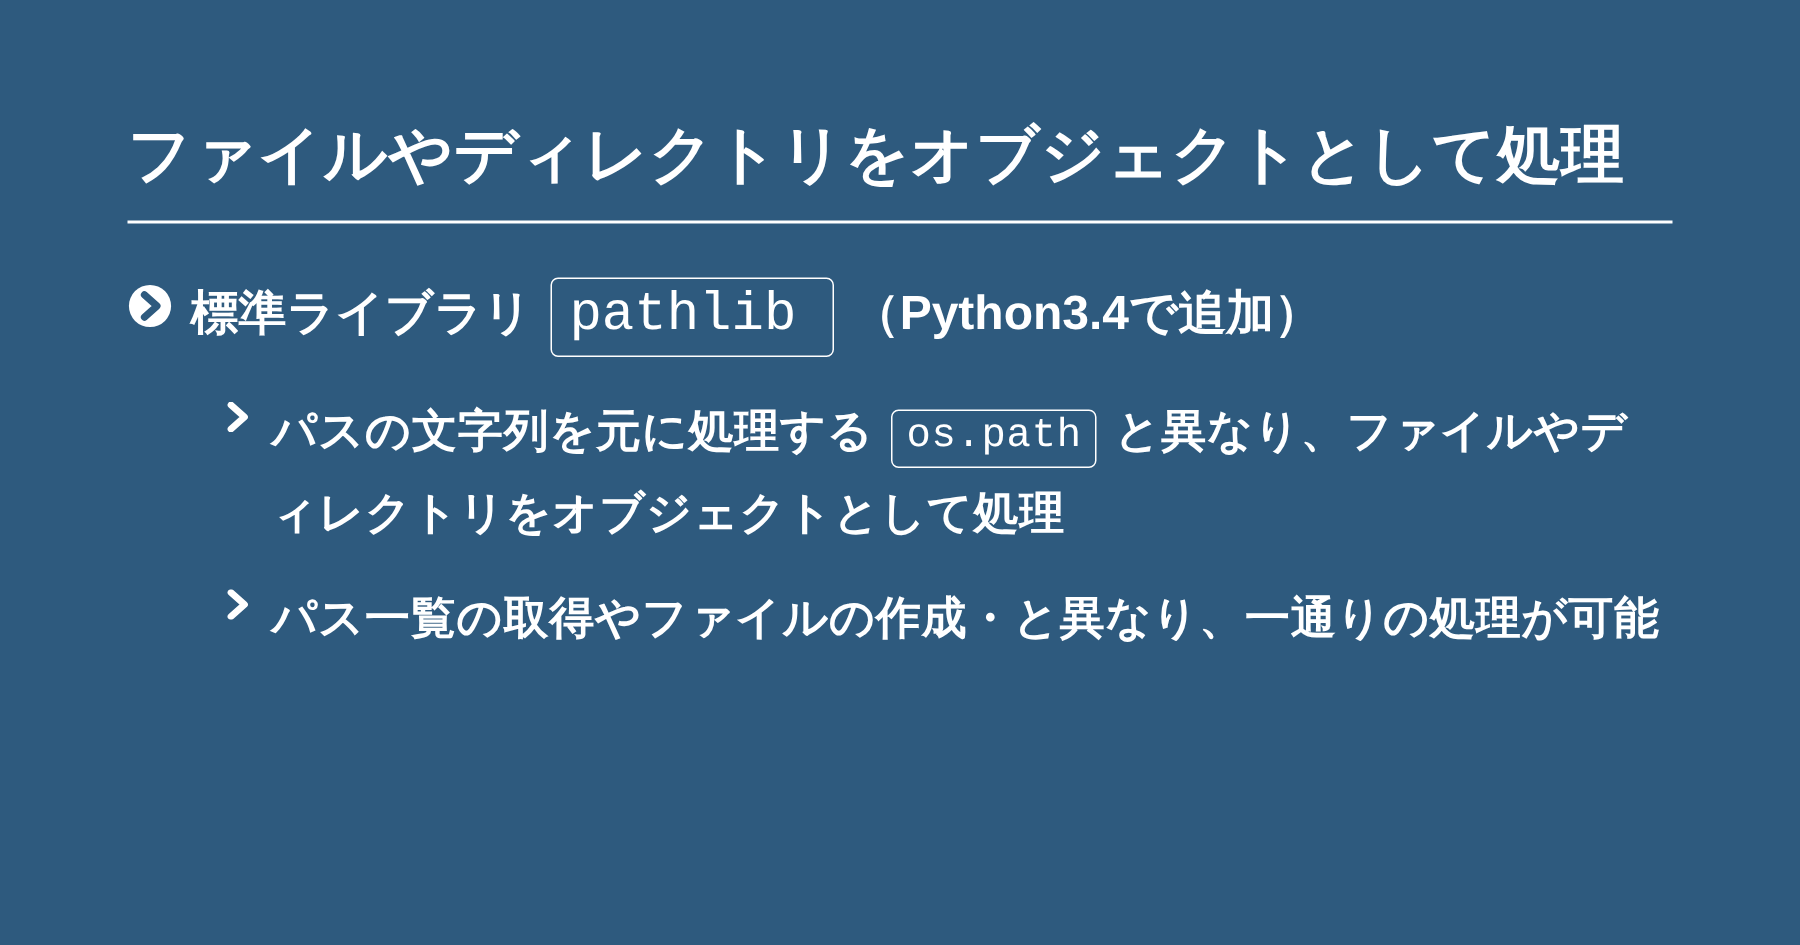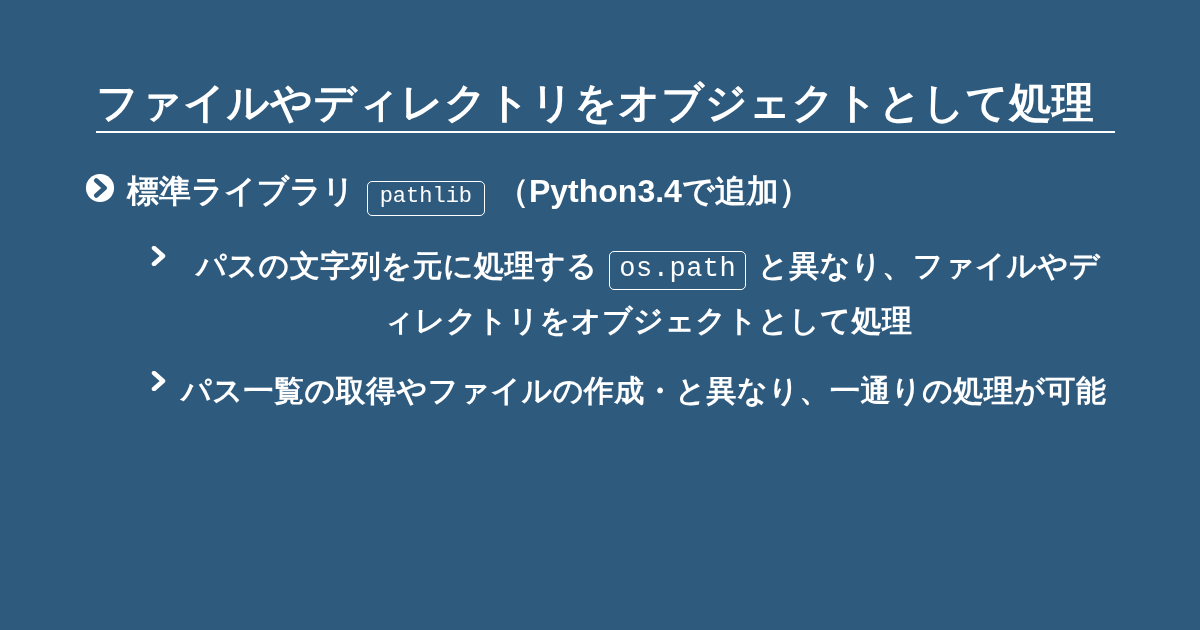--- a/index.html
+++ b/index.html
@@ -11,24 +11,24 @@
     width: 1200px;
     height: 630px;
     background-color: #2e5a7e;
     color: #ffffff;
     font-family: "Hiragino Kaku Gothic ProN", "Hiragino Sans", Meiryo, sans-serif;
     padding: 75px 85px 0 85px;
   }
   .title {
     font-size: 42px;
     font-weight: 700;
+    padding-bottom: 16px;
     border-bottom: 2px solid #ffffff;
     margin-bottom: 36px;
     letter-spacing: 0.5px;
-    margin-left: 11px;
   }
   .bullet-main {
     display: flex;
     align-items: flex-start;
     margin-bottom: 22px;
   }
   .bullet-icon-main {
     flex: 0 0 auto;
     margin-right: 12px;
     margin-top: 4px;
@@ -57,30 +57,29 @@
   .bullet-icon-sub svg {
     width: 20px;
     height: 20px;
     display: block;
   }
   .bullet-sub-text {
     font-size: 30px;
     font-weight: 700;
     line-height: 1.85;
     letter-spacing: 0.5px;
-    text-align: center;
   }
   .code-box {
     display: inline-block;
     border: 1.5px solid #ffffff;
     border-radius: 5px;
-    padding: 1px 12px 3px 12px;
+    padding: 1px 24px 3px 12px;
     font-family: "Menlo", "Consolas", "Courier New", monospace;
     font-weight: 400;
-    font-size: 22px;
+    font-size: 36px;
     line-height: 1.3;
     vertical-align: baseline;
     margin: 0 3px;
   }
   .code-box.small {
     font-size: 27px;
     padding: 0px 9px 2px 9px;
   }
 </style>
 </head>

